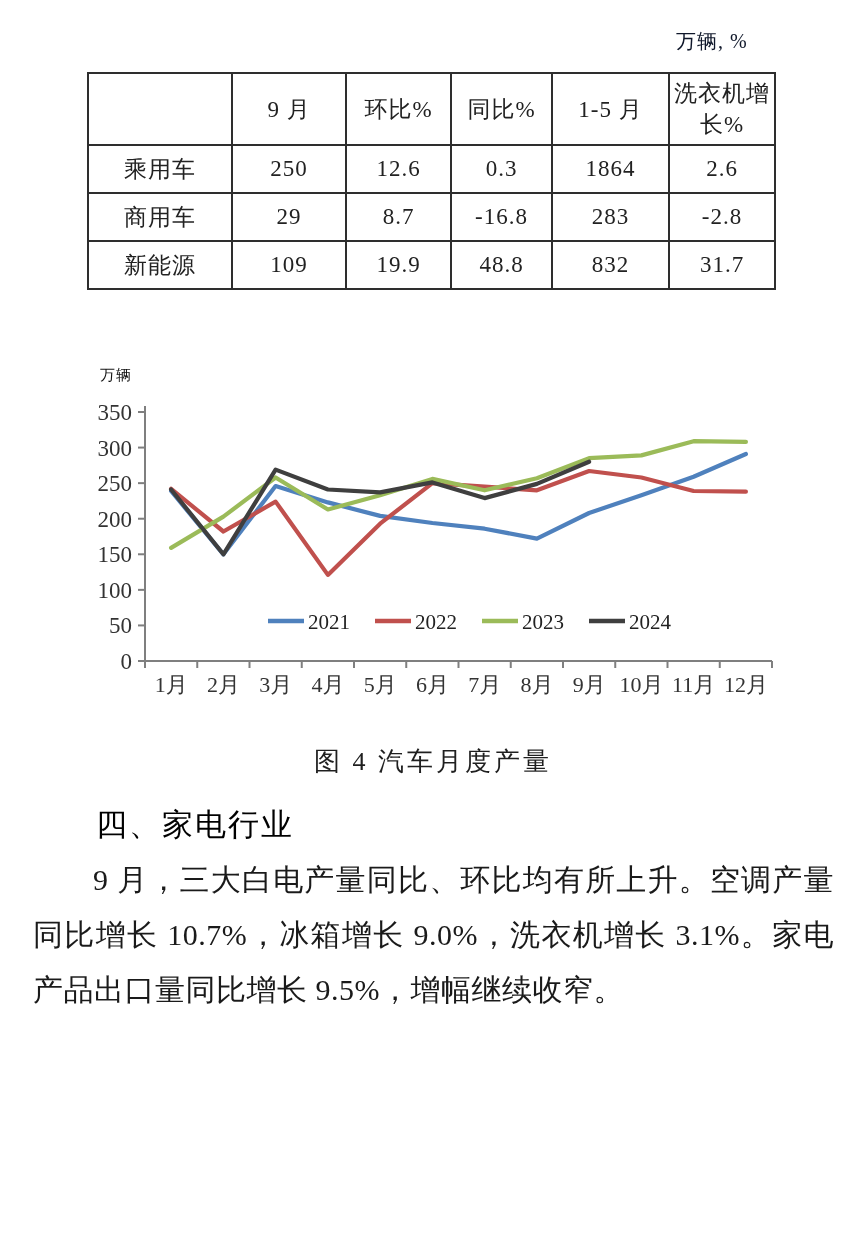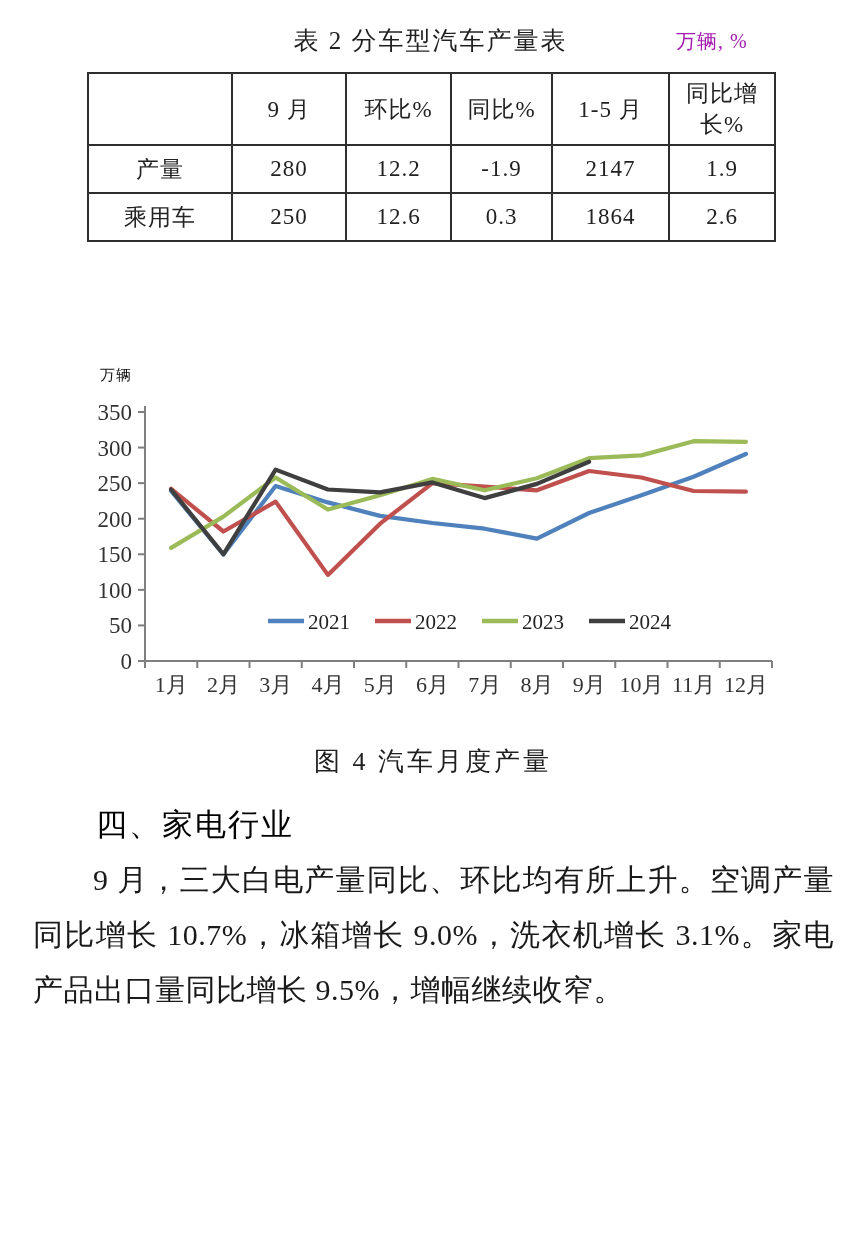--- a/index.html
+++ b/index.html
@@ -7,21 +7,21 @@
   .page {
     position:relative; width:866px; height:1239px; background:#ffffff;
     font-family:"Liberation Serif","DejaVu Serif",serif; color:#1f1f1f;
     overflow:hidden;
   }
   .table-title {
     position:absolute; left:87px; top:24px; width:687px;
     text-align:center; font-size:25px; letter-spacing:2px; color:#1f1f1f;
   }
   .table-unit {
-    position:absolute; left:676px; top:28px; font-size:20px; color:#a21caf;
+    position:absolute; left:676px; top:28px; font-size:20px; color:#0f172a;
     letter-spacing:1px;
   }
   table.data-table {
     position:absolute; left:87px; top:72px; width:687px;
     border-collapse:collapse; table-layout:fixed;
     font-size:23px; color:#222;
   }
   table.data-table th, table.data-table td {
     border:2px solid #2e2e2e; text-align:center; vertical-align:middle;
     font-weight:normal; letter-spacing:1px; padding:0;
@@ -48,58 +48,65 @@
     position:absolute; left:33px; top:852px; width:801px;
     font-size:30px; line-height:55px; text-align:justify; color:#1a1a1a;
   }
   .body-text p { text-indent:2em; margin:0; letter-spacing:0.5px; }
 </style>
 </head>
 <body>
 
 <div class="page">
 
-  <div class="table-title">表 2 分车型汽车产量表</div>
   <div class="table-unit">万辆, %</div>
 
   <table class="data-table">
     <colgroup>
       <col style="width:144px">
         <col style="width:114px">
         <col style="width:105px">
       <col style="width:101px">
         <col style="width:117px">
         <col style="width:106px">
     </colgroup>
     <thead>
       <tr>
           <th></th>
           <th>9 月</th>
           <th>环比%</th>
           <th>同比%</th>
           <th>1-5 月</th>
-          <th>同比增长%</th>
+          <th>洗衣机增长%</th>
         </tr>
     </thead>
     <tbody>
-        <tr>
-          <td>产量</td>
-          <td>280</td>
-          <td>12.2</td>
-          <td>-1.9</td>
-          <td>2147</td>
-          <td>1.9</td>
-        </tr>
         <tr>
           <td>乘用车</td>
           <td>250</td>
           <td>12.6</td>
           <td>0.3</td>
           <td>1864</td>
           <td>2.6</td>
+        </tr>
+        <tr>
+          <td>商用车</td>
+          <td>29</td>
+          <td>8.7</td>
+          <td>-16.8</td>
+          <td>283</td>
+          <td>-2.8</td>
+        </tr>
+        <tr>
+          <td>新能源</td>
+          <td>109</td>
+          <td>19.9</td>
+          <td>48.8</td>
+          <td>832</td>
+          <td>31.7</td>
         </tr>
       </tbody>
   </table>
 
   <div class="chart-block">
     <div class="chart-svg-holder"><svg width="700" height="345" viewBox="0 0 700 345">
           <line x1="55" y1="44" x2="55" y2="299" stroke="#7F7F7F" stroke-width="2"></line>
           <line x1="54" y1="299" x2="682" y2="299" stroke="#7F7F7F" stroke-width="2"></line>
           <line x1="48" y1="299" x2="55" y2="299" stroke="#7F7F7F" stroke-width="2"></line>
           <text x="42" y="307" text-anchor="end" font-size="23" fill="#333">0</text>

